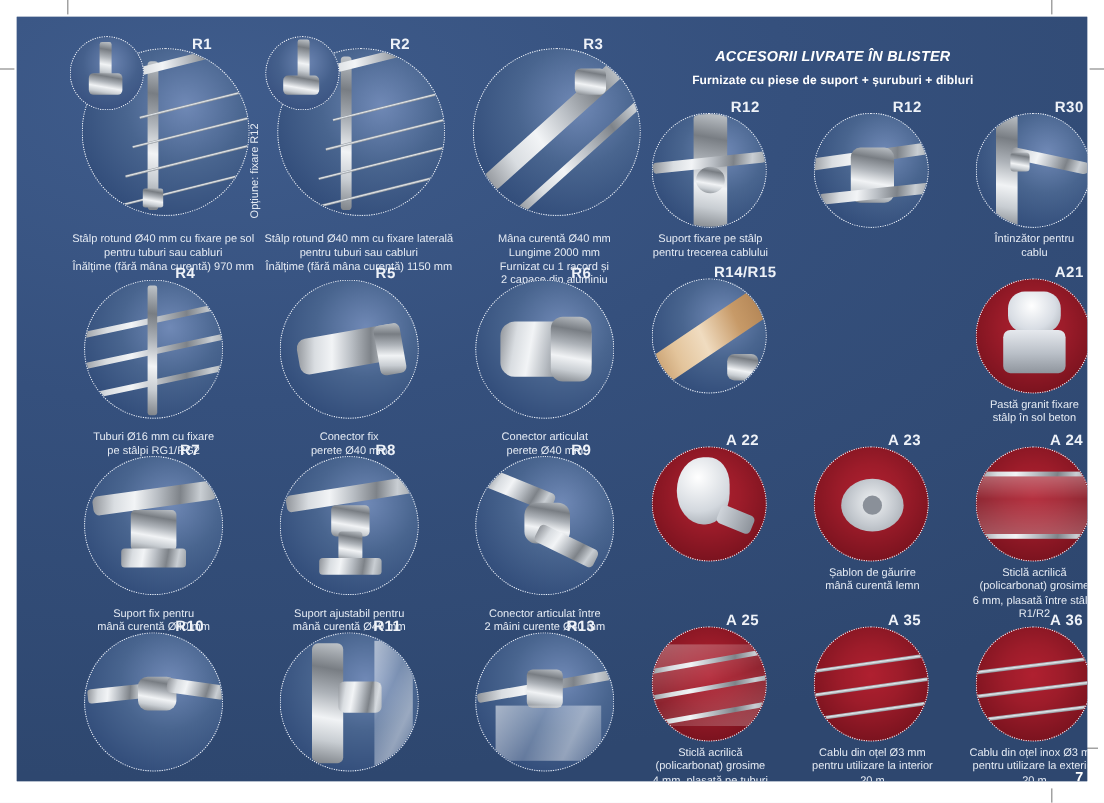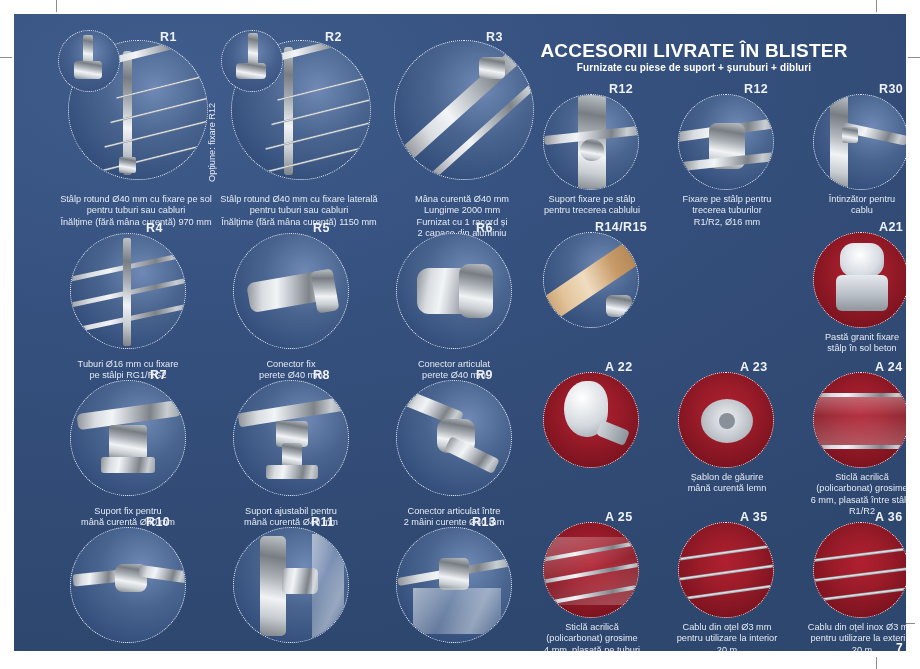--- a/index.html
+++ b/index.html
@@ -13,21 +13,21 @@
   .cropmark{position:absolute;background:#8c8c8c;}
 
   #sheet{position:absolute;left:14px;top:14px;width:892px;height:637px;
          background:#35507d;
          background-image:
             radial-gradient(120% 90% at 18% 10%, #3f5c8c 0%, #35507d 45%, #2e476f 100%);
          overflow:hidden;}
 
   
   .hdr{position:absolute;text-align:center;color:#ffffff;width:420px;left:470px;}
-  .hdr1{top:26px;font-size:19px;font-weight:bold;letter-spacing:.2px;}
+  .hdr1{top:26px;font-size:12px;font-weight:bold;letter-spacing:.2px;font-style:italic;}
   .hdr2{top:48px;font-size:10px;font-weight:bold;letter-spacing:.1px;}
 
   
   .cell{position:absolute;}
 
   .medallion{position:absolute;border-radius:50%;
              border:1.6px dotted #e9eef7;box-sizing:border-box;overflow:hidden;}
   .medallion.blue{
       background:radial-gradient(circle at 62% 34%, #6d86b3 0%, #4b6severe 0%, #44608f 38%, #33507e 72%, #2b4874 100%);
       background:radial-gradient(circle at 62% 34%, #7089b6 0%, #49658f 40%, #344f7c 75%, #2c4775 100%);}
@@ -237,23 +237,20 @@
 pentru trecerea cablului</div>
     </div>
 
     <div class="cell" style="left:648px;top:68px;width:130px;height:140px;">
       <div class="medallion blue" style="left:16px;top:12px;width:96px;height:96px;">
         <div class="mshape met" style="left:-4px;top:30px;width:104px;height:10px;border-radius:3px;transform:rotate(-8deg);"></div>
         <div class="mshape met-v" style="left:30px;top:28px;width:36px;height:46px;border-radius:8px;"></div>
         <div class="mshape met" style="left:4px;top:62px;width:92px;height:9px;border-radius:3px;transform:rotate(-6deg);"></div>
       </div>
       <div class="code" style="left:82px;top:0px;">R12</div>
-      <div class="cap" style="left:-14px;top:112px;width:158px;">Fixare pe stâlp pentru
-trecerea tuburilor
-R1/R2, Ø16 mm</div>
     </div>
 
     <div class="cell" style="left:783px;top:68px;width:130px;height:140px;">
       <div class="medallion blue" style="left:16px;top:12px;width:96px;height:96px;">
         <div class="mshape met-v" style="left:16px;top:0px;width:18px;height:96px;border-radius:3px;"></div>
         <div class="mshape met" style="left:28px;top:34px;width:66px;height:10px;border-radius:4px;transform:rotate(12deg);"></div>
         <div class="mshape met-v" style="left:28px;top:32px;width:16px;height:16px;border-radius:3px;"></div>
       </div>
       <div class="code" style="left:82px;top:0px;">R30</div>
       <div class="cap" style="left:-10px;top:112px;width:150px;">Întinzător pentru

